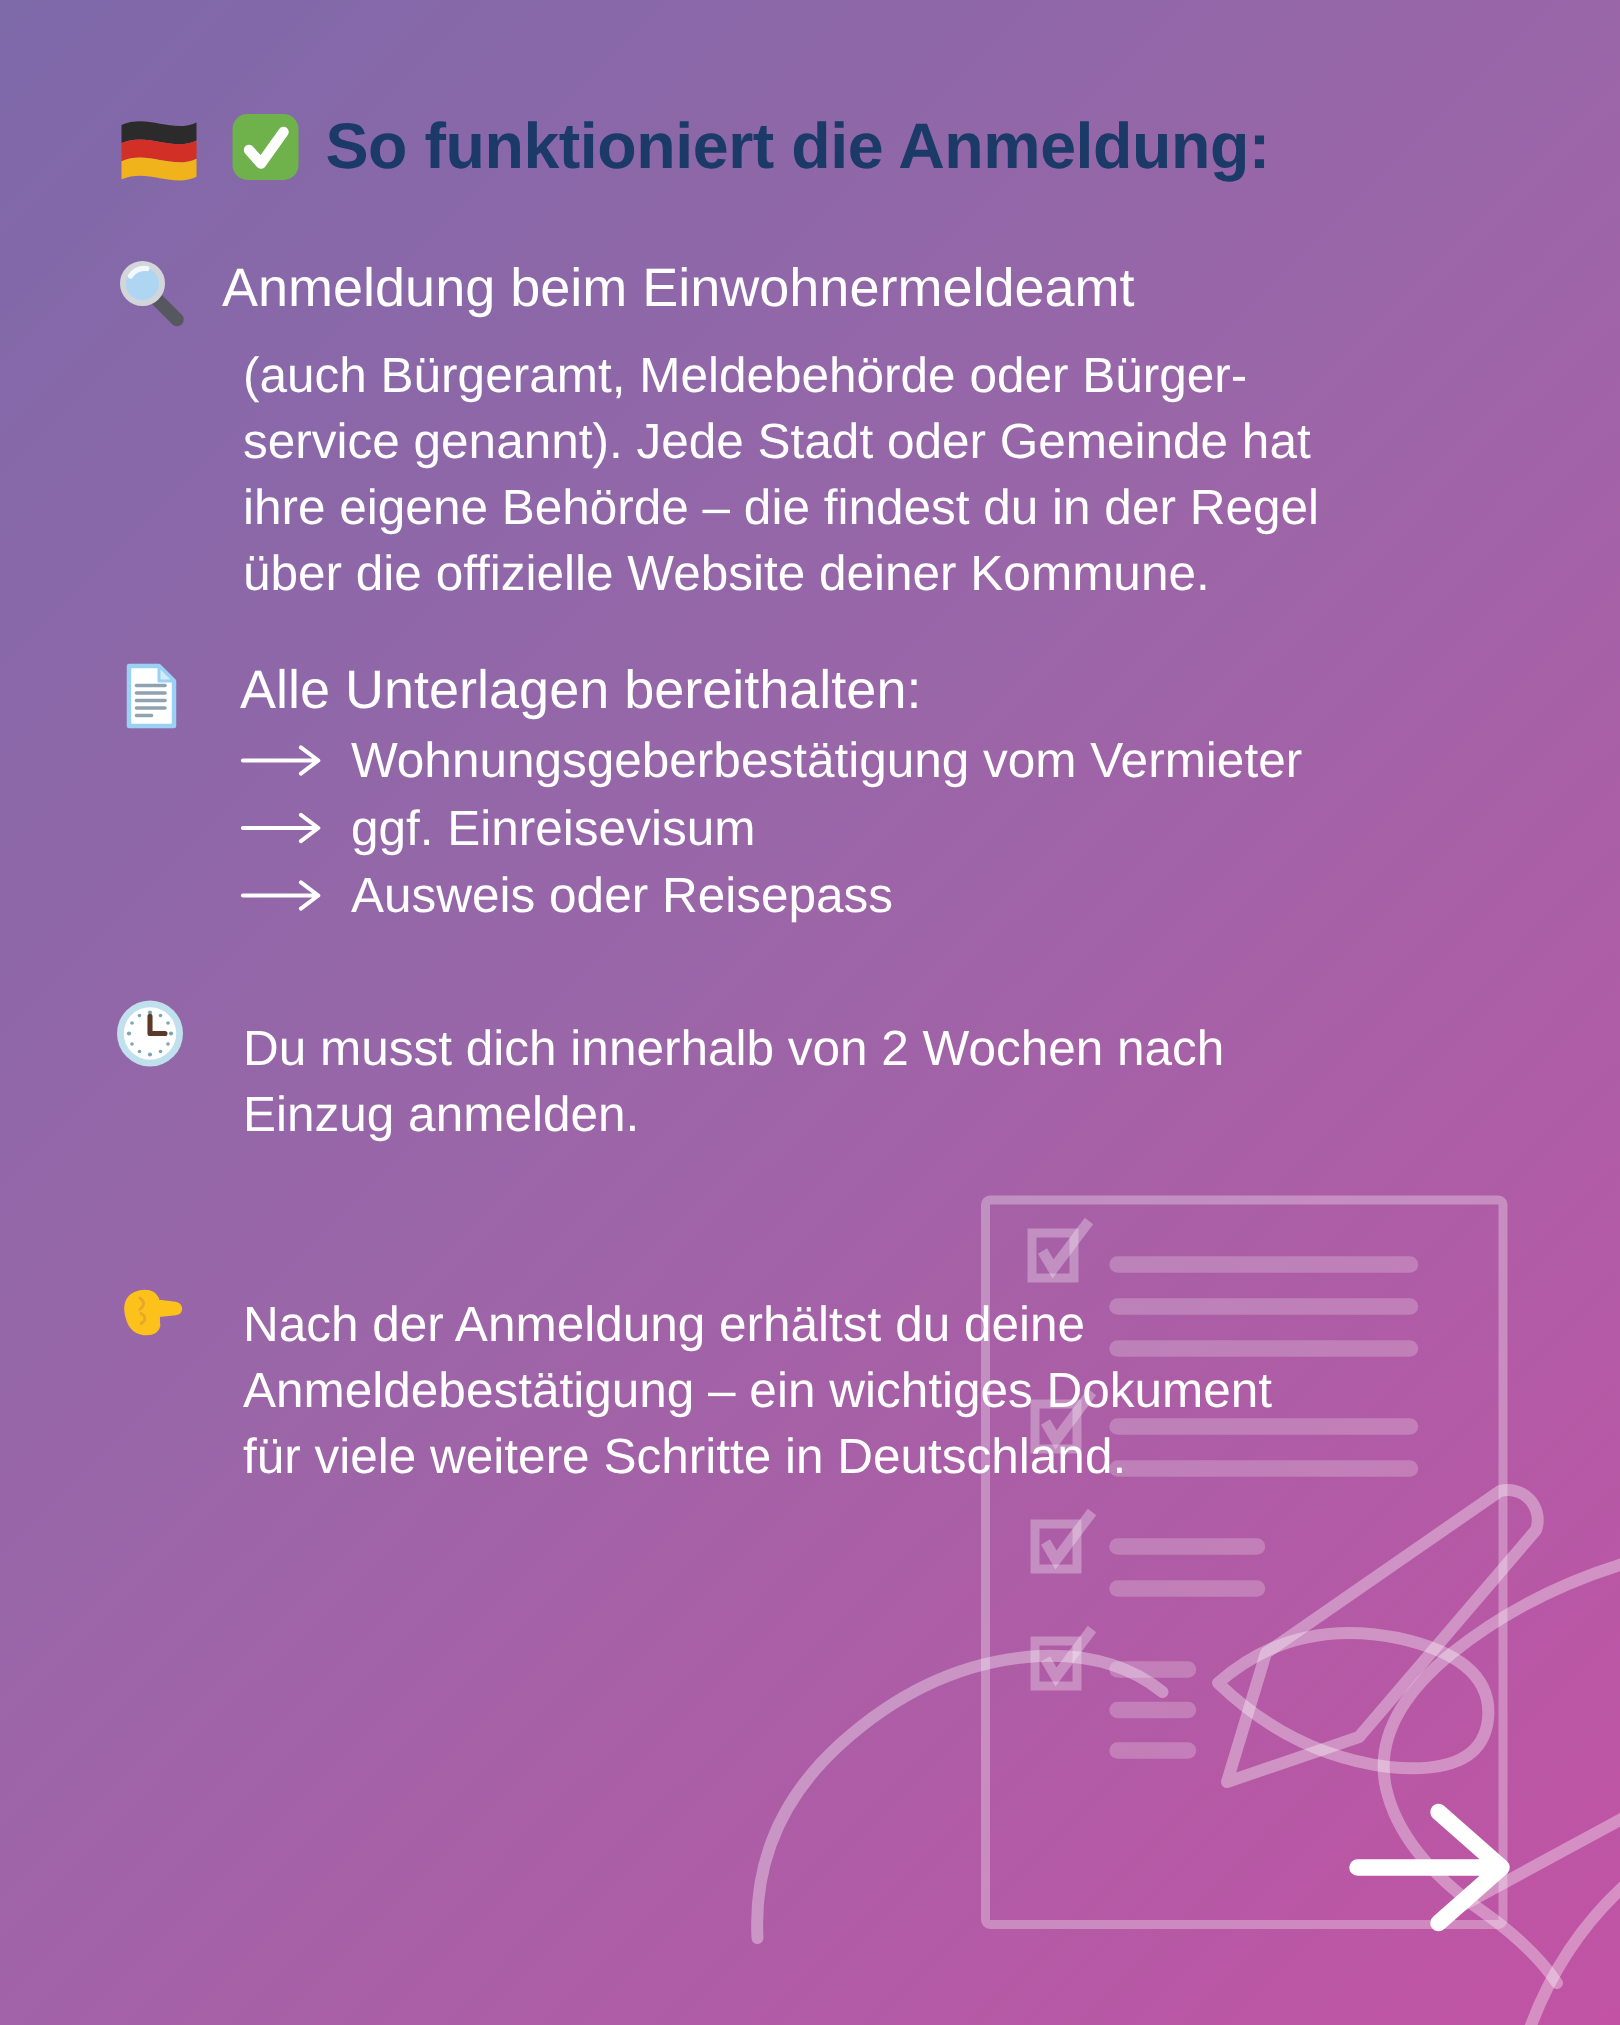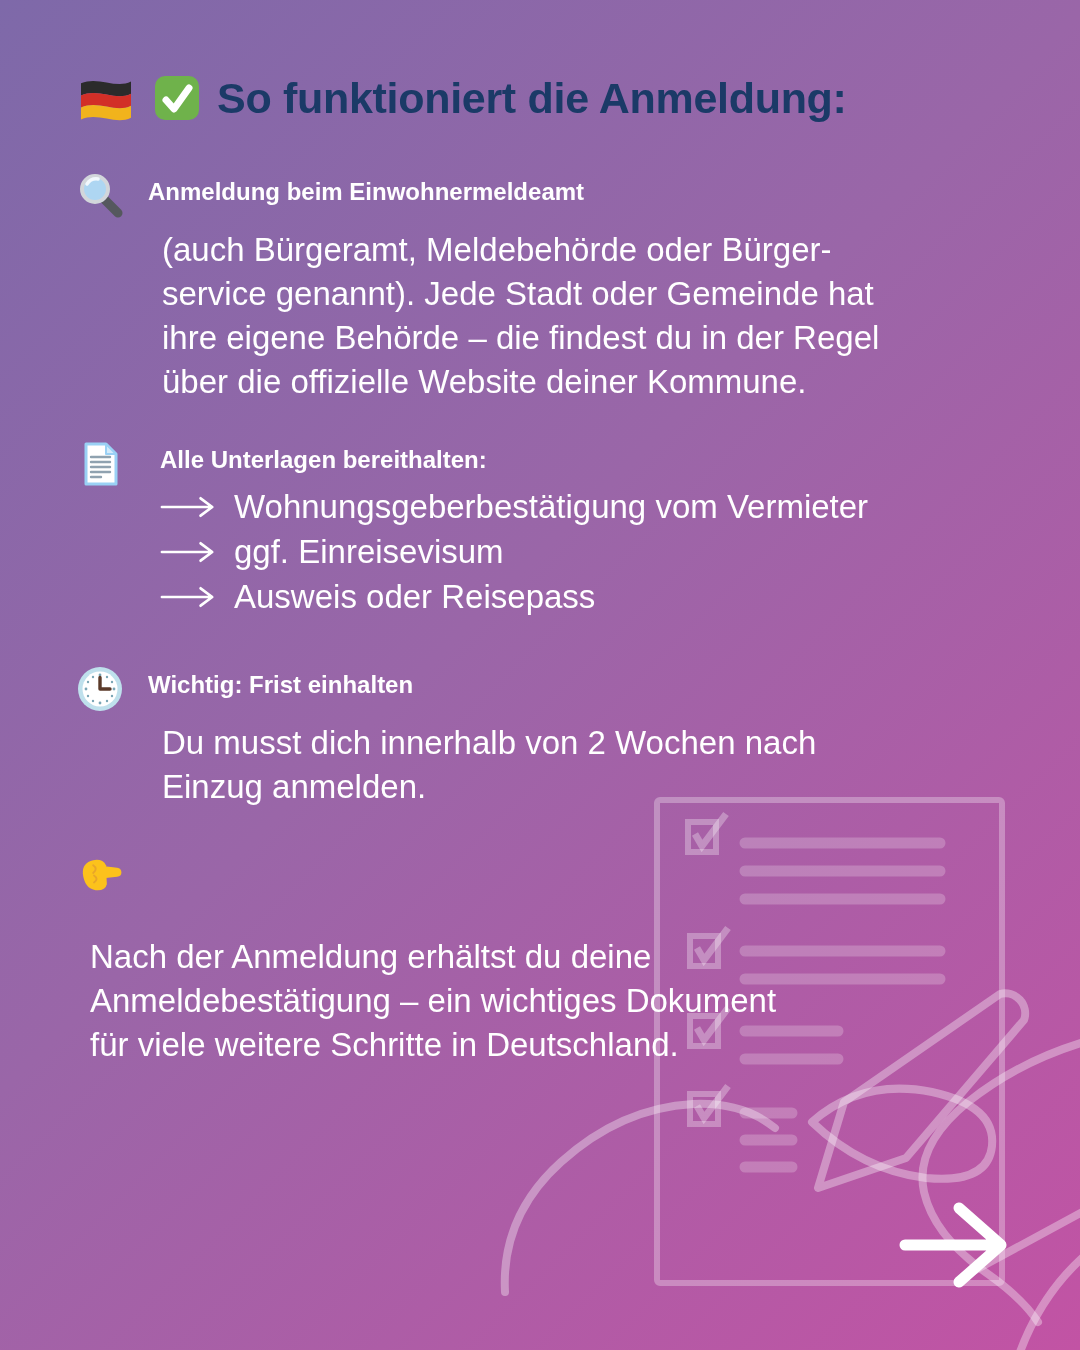--- a/index.html
+++ b/index.html
@@ -8,26 +8,26 @@
     background:linear-gradient(135deg,#7e69a9 0%,#9a66a8 45%,#c253a4 100%);
     font-family:"Liberation Sans",sans-serif;color:#fff;
   }
   .bg-art{position:absolute;left:0;top:0;width:1080px;height:1350px;}
   .header{position:absolute;left:75px;top:72px;display:flex;align-items:center;gap:16px;}
   .emoji{display:inline-flex;align-items:center;justify-content:center;}
   .title{margin:0;font-size:43px;line-height:52px;font-weight:700;color:#1b3a67;letter-spacing:-0.3px;}
   .section{position:absolute;left:76px;display:flex;gap:24px;width:950px;}
   .sec-icon{flex:0 0 48px;width:48px;height:48px;margin-top:2px;}
   .sec-text{width:880px;}
-  .sec-text h2{margin:0;font-size:24px;line-height:44px;font-weight:700;color:#fff;}
+  .sec-text h2{margin:0;font-size:36px;line-height:44px;font-weight:400;color:#fff;}
   .sec-text p{margin:14px;font-size:33px;line-height:44px;font-weight:400;color:#fff;white-space:pre-line;}
   .s1{top:170px;}
   .s2{top:438px;gap:36px;}
   .s3{top:663px;}
-  .s4{top:847px;flex-direction:column;}
+  .s4{top:847px;}
   .bullets{margin-top:2px;}
   .bullet-row{display:flex;align-items:center;height:45px;}
   .bullet-arrow{flex:0 0 58px;width:58px;height:22px;margin-right:16px;align-self:center;}
   .bullet-label{font-size:33px;line-height:45px;font-weight:400;color:#fff;white-space:nowrap;}
   .bold-inline{font-weight:400;}
   .next-arrow{position:absolute;left:893px;top:1196px;width:124px;height:96px;cursor:pointer;}
 </style>
 </head>
 <body>
 
@@ -158,21 +158,20 @@
             <circle cx="17" cy="36" r="1.2"></circle>
             <circle cx="12" cy="31" r="1.2"></circle>
           <circle cx="10" cy="24" r="1.4"></circle>
             <circle cx="12" cy="17" r="1.2"></circle>
             <circle cx="17" cy="12" r="1.2"></circle>
         </g>
         <path d="M24,24 V12.5 M24,24 h10" stroke="#5B3A29" stroke-width="3.4" stroke-linecap="round"></path>
       </svg>
     </span>
     <div class="sec-text">
-      <h2>Wichtig: Frist einhalten</h2>
       <p>Du musst dich innerhalb von 2 Wochen nach
 Einzug anmelden.</p>
     </div>
   </section>
 
   <section class="section s4">
     <span class="sec-icon emoji">
       <svg width="54" height="46" viewBox="0 0 56 46">
         <path d="M24,14 l24,3 q5,1 5,5.5 q0,4.5 -5,5 l-24,2.5 Z" fill="#FCC21B"></path>
         <path d="M8,24 q-1,-13 12,-16 q11,-2 15,6 l1,22 q-2,8 -13,7 q-13,-1.5 -15,-19 Z" fill="#FCC21B"></path>

